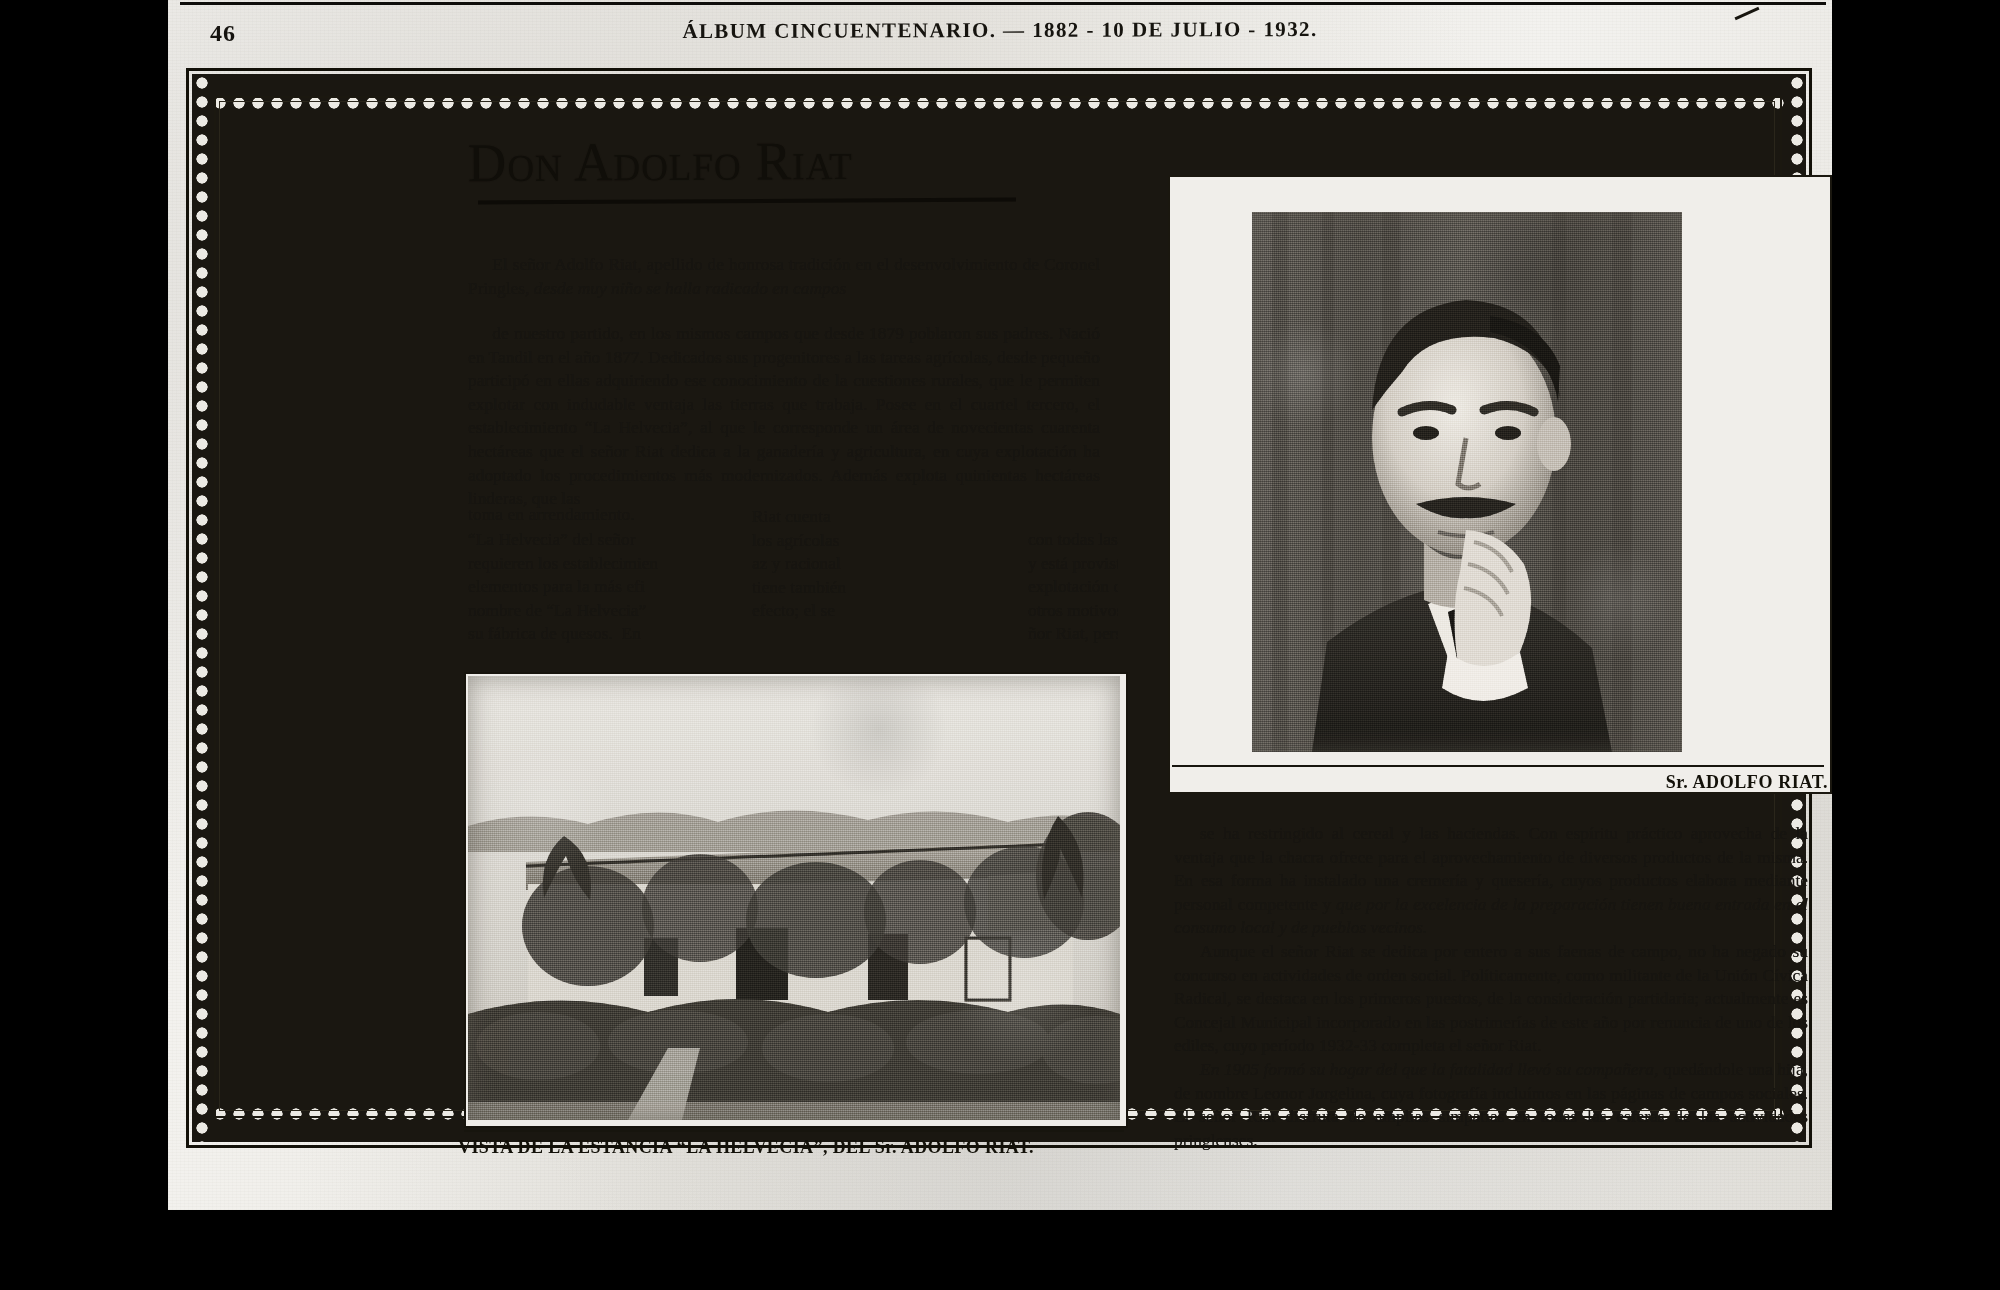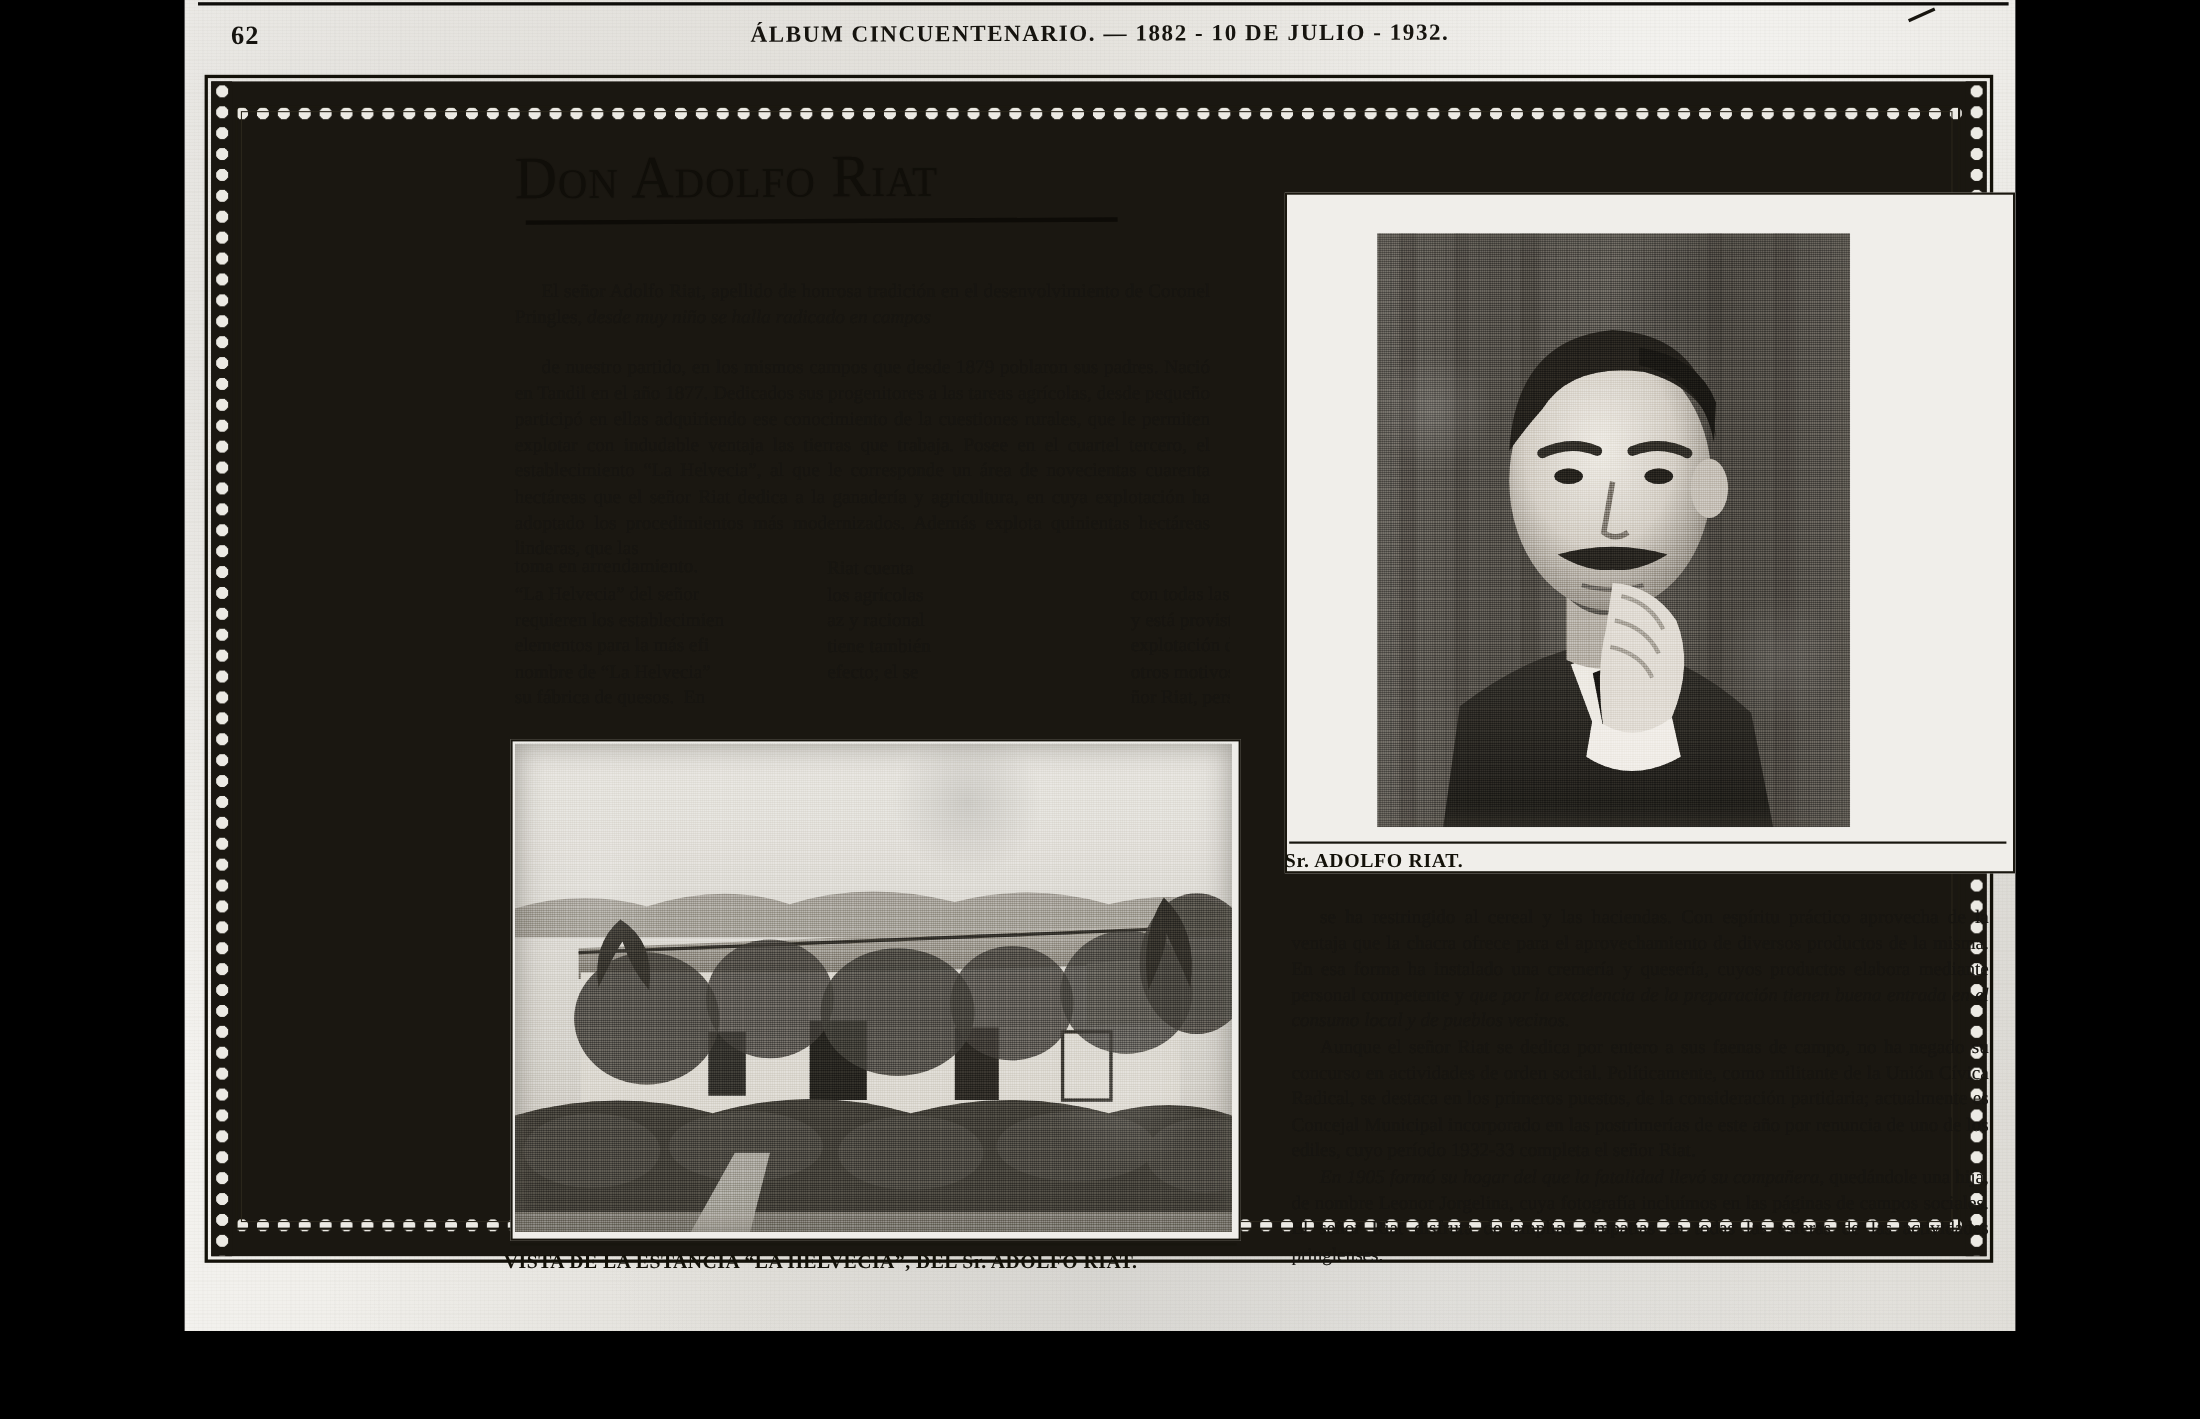--- a/index.html
+++ b/index.html
@@ -141,21 +141,21 @@
 
   
   #bodyB{left:1006px;top:822px;width:634px;}
   #bodyB p{text-indent:1.5em;}
   #bodyB p+p{margin-top:0;}
 
   
   #portraitFrame{left:1000px;top:175px;width:660px;height:615px;border:2px solid #1a170f;background:#f0eeea;}
   #portraitBox{left:1084px;top:212px;width:430px;height:540px;overflow:hidden;}
   #portraitCap{
-    position:absolute;left:1000px;top:772px;width:660px;text-align:left;
+    position:absolute;left:1000px;top:772px;width:660px;text-align:right;
     font-family:"Liberation Serif",serif;font-size:18px;font-weight:700;
     letter-spacing:.6px;color:#131109;
   }
   #portraitCapRule{position:absolute;left:1004px;top:765px;width:652px;height:2px;background:#17150e;}
 
   
   #estanciaFrame{left:296px;top:672px;width:660px;height:452px;border:2px solid #17140d;background:#efedE9;}
   #estanciaBox{left:300px;top:676px;width:652px;height:444px;overflow:hidden;}
   #estanciaCapRule{position:absolute;left:296px;top:1130px;width:660px;height:2px;background:#17150e;}
   #estanciaCap{
@@ -182,21 +182,21 @@
   .bleed{position:absolute;inset:0;box-shadow:inset 0 0 26px rgba(90,86,78,.55);pointer-events:none;z-index:4;}
 </style>
 </head>
 <body>
 
 <div id="sheet">
 
   <div id="runhead" class="lyr">
     <div id="headrule"></div>
     <div id="headtick"></div>
-    <div id="folio">62</div>
+    <div id="folio">46</div>
     <div id="headline">ÁLBUM CINCUENTENARIO. — 1882 - 10 DE JULIO - 1932.</div>
   </div>
 
   <div id="frameOuter" class="lyr">
     <div id="frameBand"></div>
     <div id="bandL" class="bandSide"></div>
     <div id="bandR" class="bandSide"></div>
   </div>
   <div id="frameInner" class="lyr"></div>
   <div id="frameInner2" class="lyr"></div>

